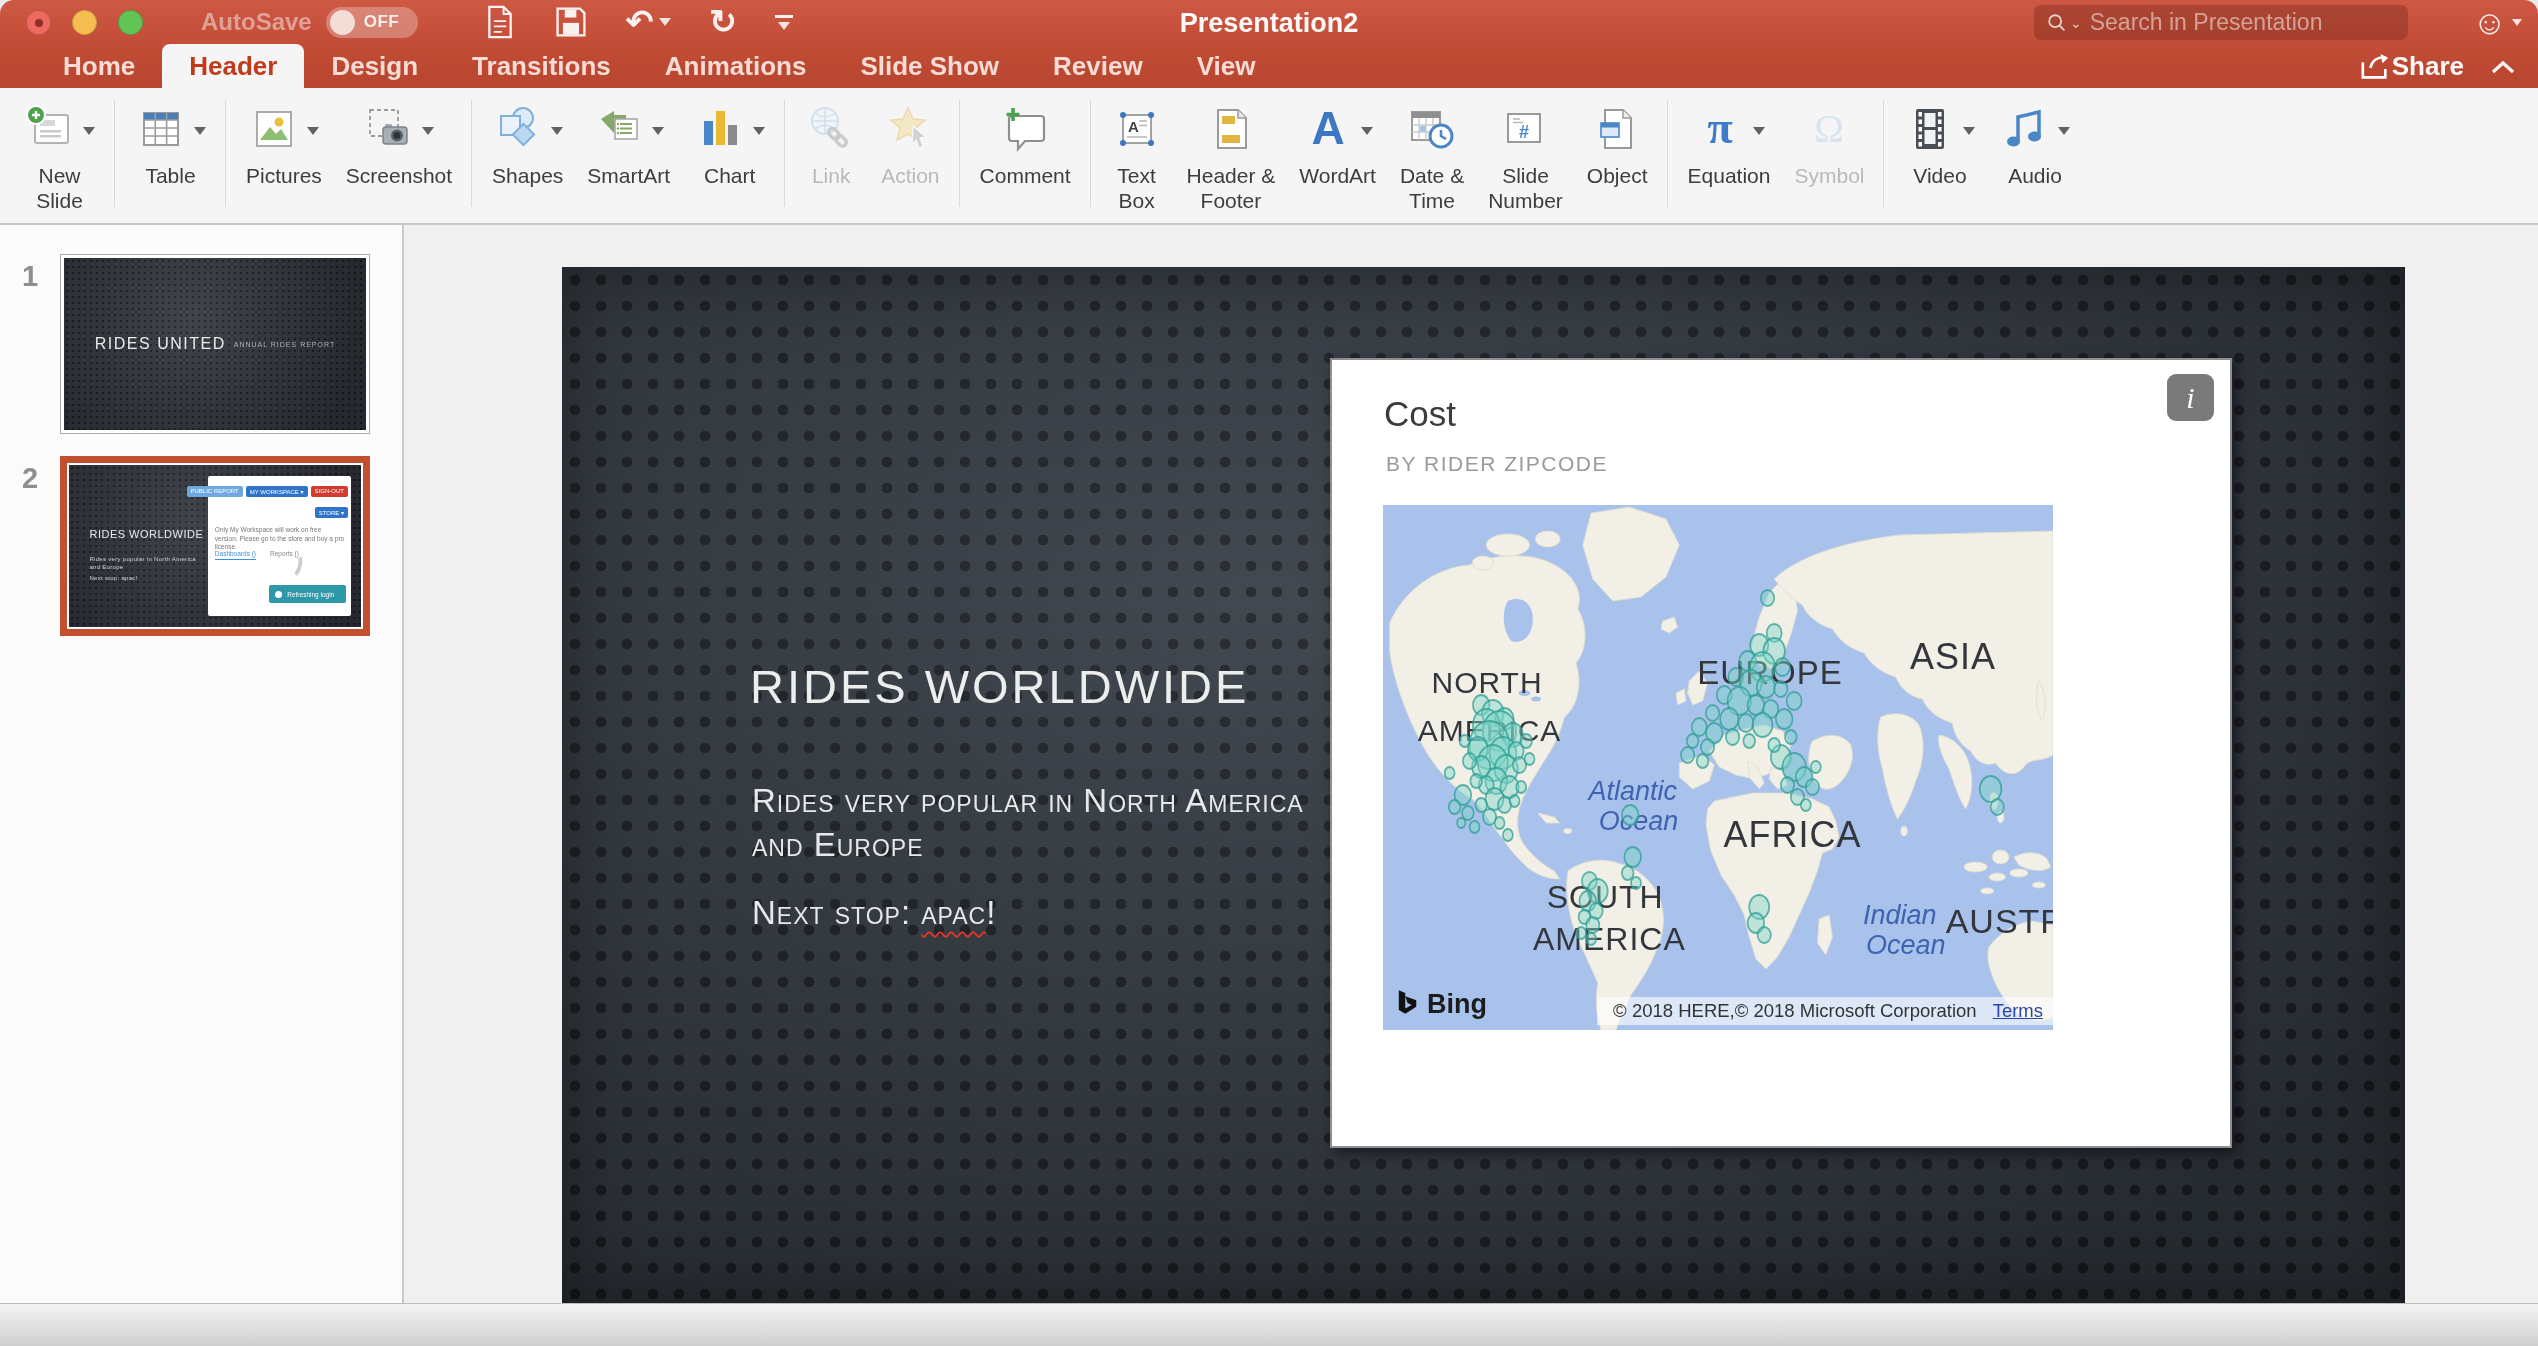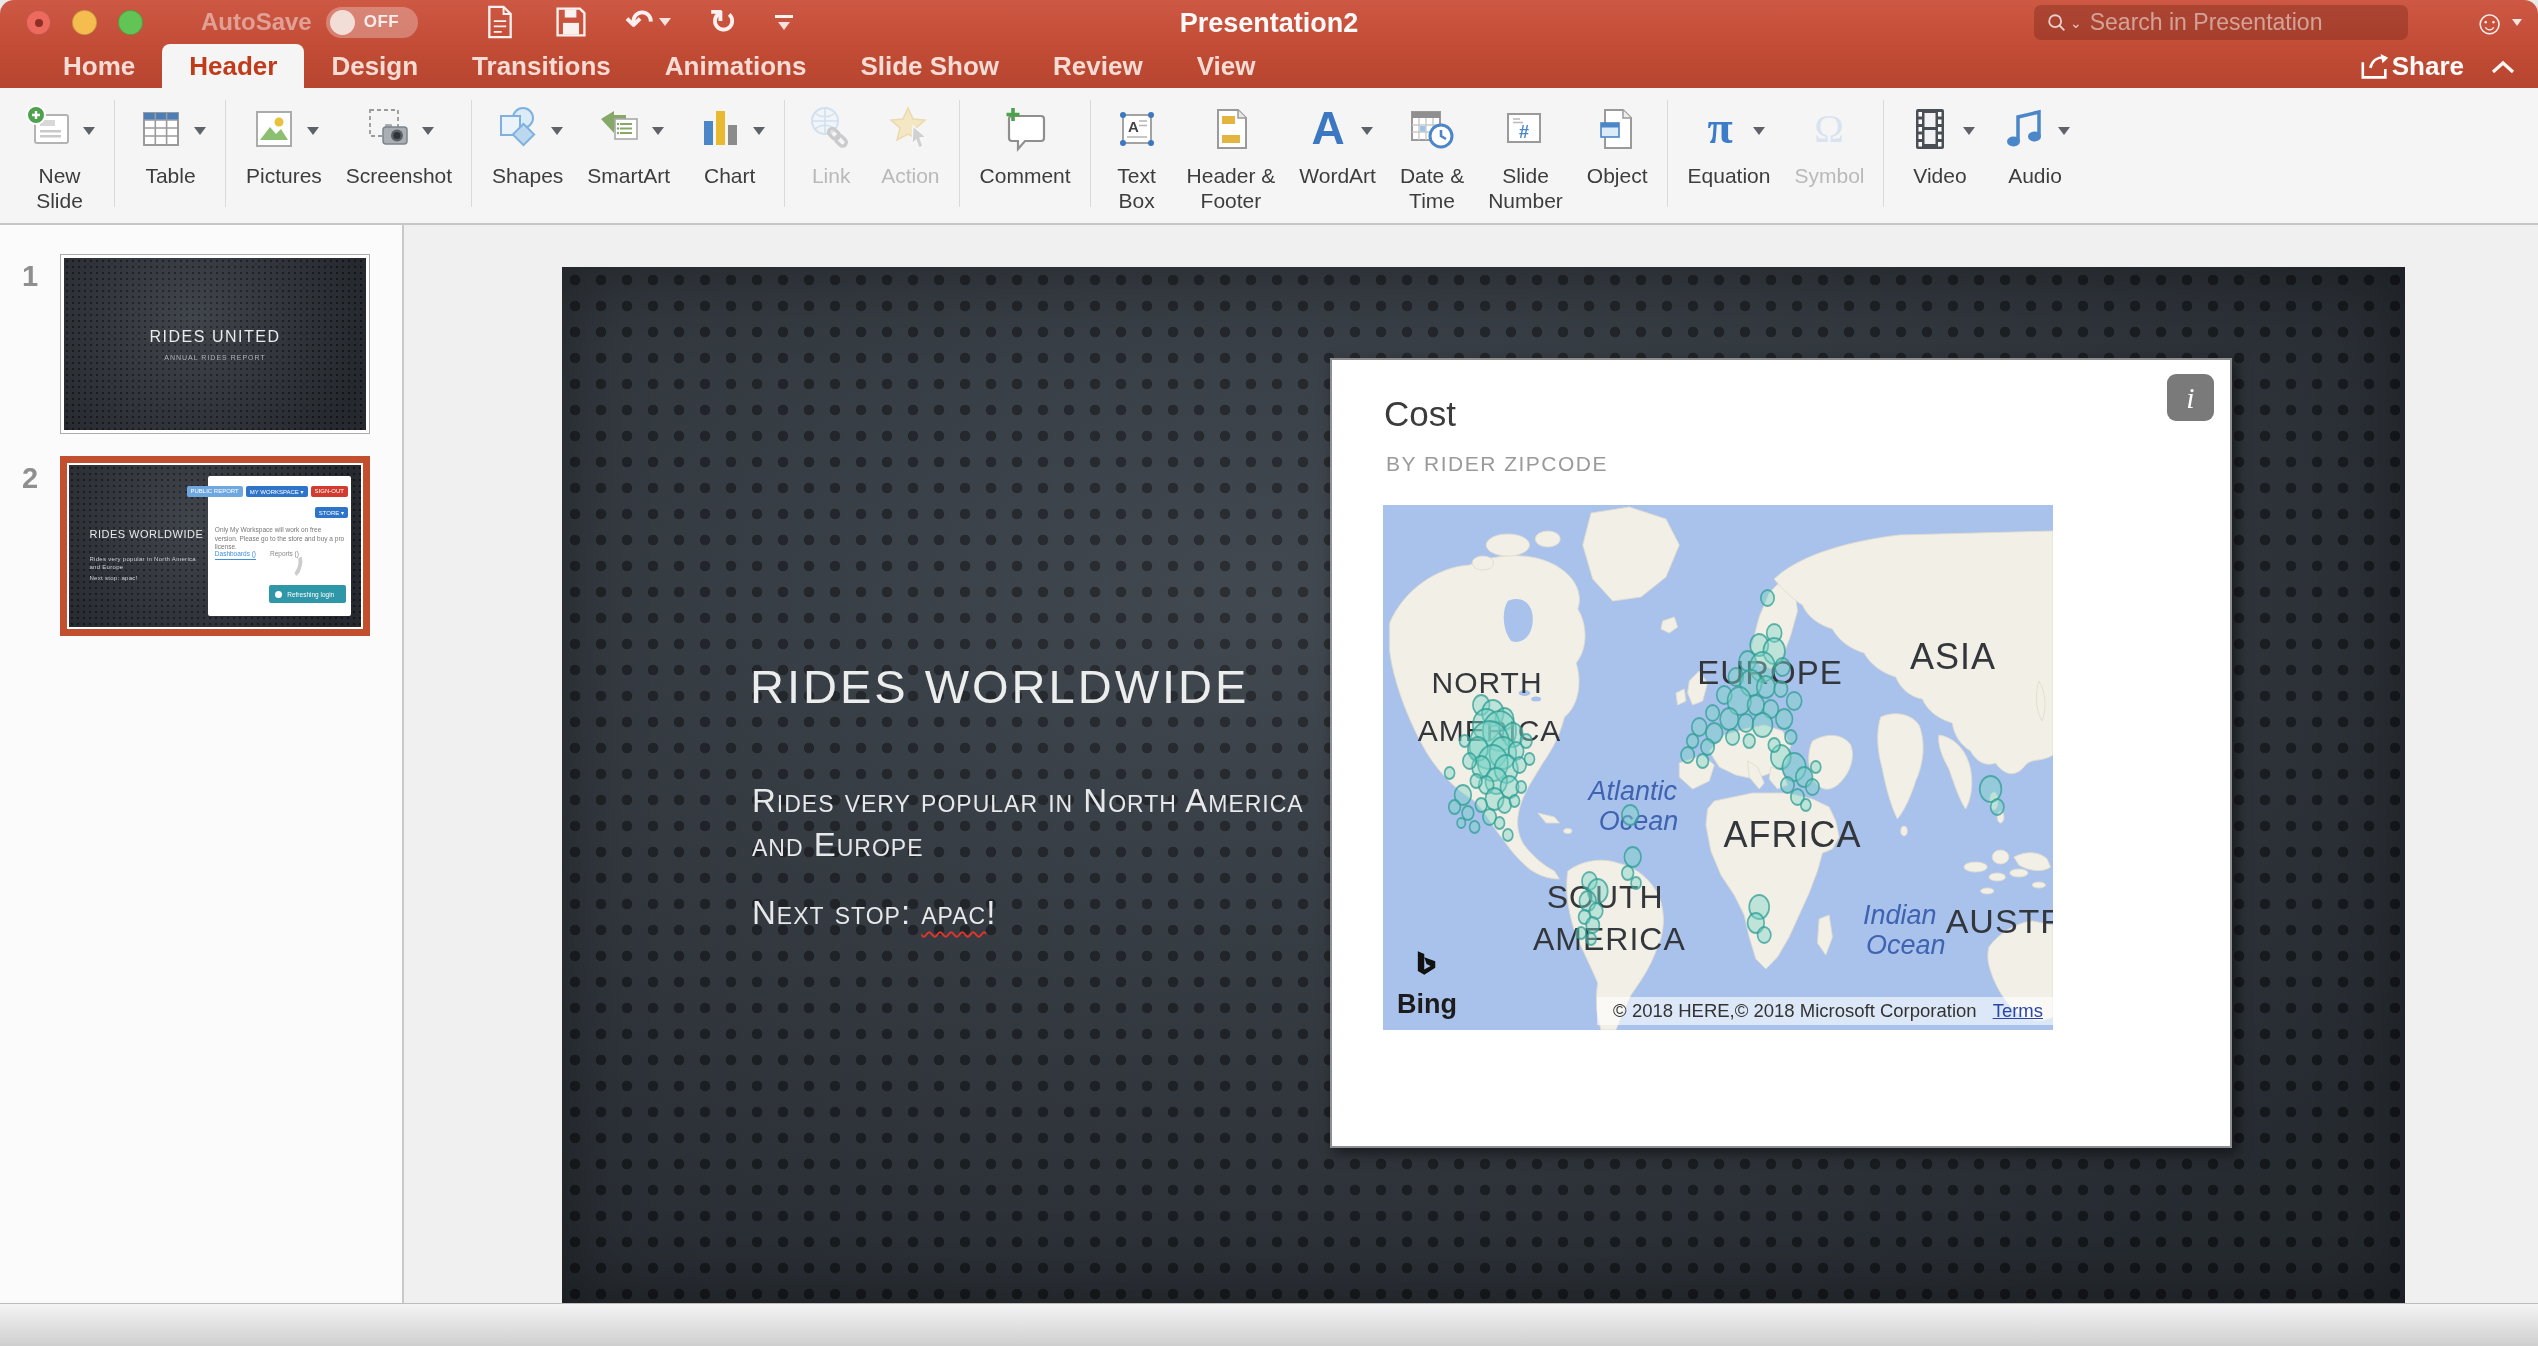--- a/index.html
+++ b/index.html
@@ -63,21 +63,21 @@
   .content { flex:1; display:flex; min-height:0; }
   .thumbs { width:404px; flex:none; background:#fbfbfb; border-right:2px solid #c9c9c9; padding-top:29px; }
   .thumbrow { display:flex; margin-bottom:22px; }
   .tnum { width:60px; text-align:center; font-size:29px; font-weight:700; color:#8f8f8f; padding-top:6px; }
   .tframe { width:310px; height:180px; background:#fff; border:1px solid #ababab; padding:3px; }
   .tframe.sel { border:7px solid #c2502f; padding:2px; }
   .tslide { width:100%; height:100%; position:relative; overflow:hidden;
      background-color:#30353c;
      background-image:radial-gradient(circle at 42% 35%, rgba(255,255,255,.08), rgba(0,0,0,.22) 85%), radial-gradient(#171a1e 1.1px, transparent 1.4px);
      background-size:auto, 6px 6px; }
-  .t1-inner { position:absolute; inset:0; display:flex; flex-direction:column; align-items:center; justify-content:center; gap:8px;}
+  .t1-inner { position:absolute; inset:0; display:flex; flex-direction:row; align-items:center; justify-content:center; gap:8px;}
   .t1-title { color:#e9eaec; font-size:16px; letter-spacing:1.5px; }
   .t1-sub { color:#aeb4ba; font-size:7px; letter-spacing:1px; }
   .t2-title { position:absolute; left:7%; top:39%; color:#e9eaec; font-size:11px; letter-spacing:.5px; }
   .t2-line { position:absolute; left:7%; color:#ced3d8; font-size:6px; letter-spacing:.3px; width:40%; }
   .mini-panel { position:absolute; left:47.5%; top:7%; width:49%; height:86%; background:#fff; border-radius:2px; font-size:6px; }
   .mini-search { position:absolute; left:4%; top:7%; width:11px; height:11px; border:2px solid #666; border-radius:50%; }
   .mini-btnrow { position:absolute; left:17%; top:7%; right:2%; display:flex; gap:3px; justify-content:flex-end; }
   .mini-btn { color:#fff; border-radius:2px; padding:2px 4px; font-size:6px; white-space:nowrap; }
   .mini-btn.lt { background:#6fa8e0; } .mini-btn.bl { background:#2e75c9; } .mini-btn.rd { background:#d23b2f; }
   .mini-store { position:absolute; right:2%; top:22%; }
@@ -105,21 +105,21 @@
   .card { position:absolute; left:768px; top:91px; width:902px; height:790px; background:#fff; border:2px solid #8f8f8f; box-shadow:4px 5px 12px rgba(0,0,0,.5); }
   .card-title { position:absolute; left:52px; top:34px; font-size:35px; color:#3b3b3b; }
   .card-sub { position:absolute; left:54px; top:92px; font-size:21px; color:#9a9a9a; letter-spacing:1.5px; }
   .info-btn { position:absolute; right:16px; top:14px; width:47px; height:47px; border-radius:9px; background:#7a7a7a; color:#fff; display:flex; align-items:center; justify-content:center; font-family:"Liberation Serif",serif; font-style:italic; font-size:30px; }
   .map { position:absolute; left:51px; top:145px; width:670px; height:525px; background:#a8c2ec; overflow:hidden; }
   .map svg.land { position:absolute; inset:0; width:100%; height:100%; }
   .mlabel { position:absolute; transform:translate(-50%,-50%); white-space:nowrap; }
   .mlabel.land { color:#33373c; font-weight:500; letter-spacing:1px; }
   .mlabel.ocean { color:#3f63b0; font-style:italic; font-weight:400; }
   .bubbles { position:absolute; inset:0; width:100%; height:100%; }
-  .bing { position:absolute; left:14px; bottom:10px; display:flex; align-items:center; gap:8px;flex-direction:column; }
+  .bing { position:absolute; left:14px; bottom:10px; display:flex; align-items:center; gap:8px; }
   .bing-text { font-size:27px; font-weight:600; color:#1c1c1c; }
   .attrib { position:absolute; right:0; bottom:5px; background:rgba(255,255,255,.6); display:flex; align-items:center; gap:16px; padding:3px 10px 3px 16px; }
   .attrib-text { font-size:18.5px; color:#333; }
   .terms { font-size:18.5px; color:#2a47a8; text-decoration:underline; }
 
   .bottombar { height:43px; flex:none; background:linear-gradient(180deg,#f4f4f4,#cfcfcf); border-top:1px solid #bdbdbd; }
 </style>
 </head>
 <body>
 

